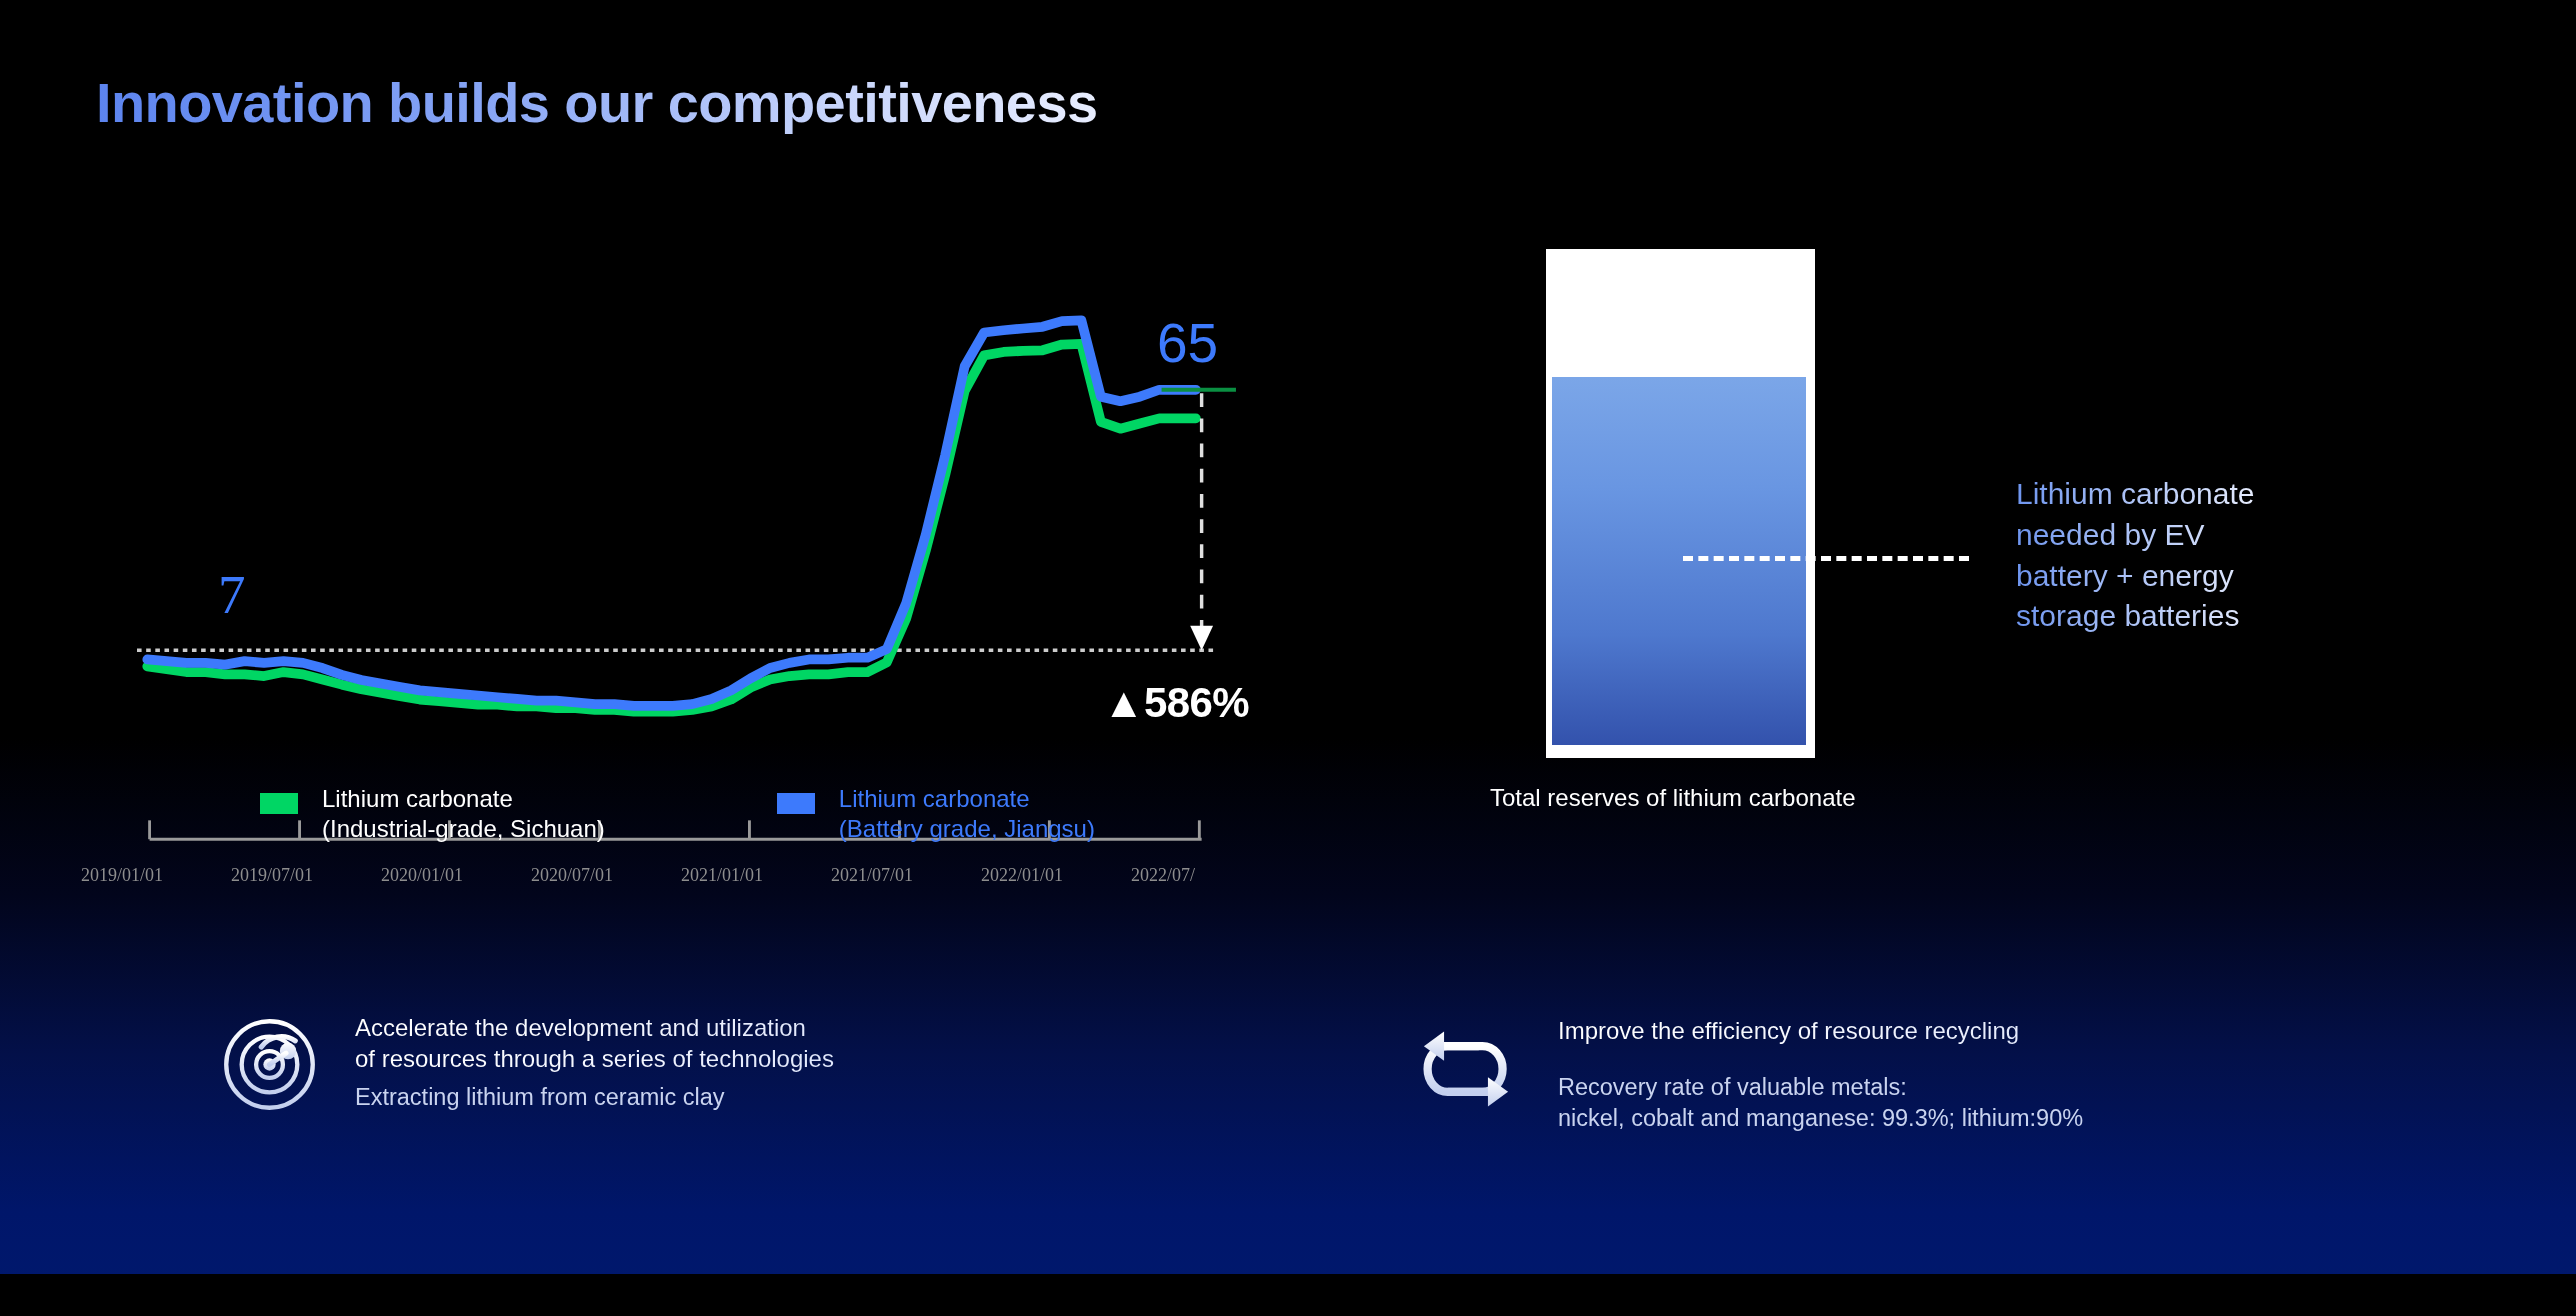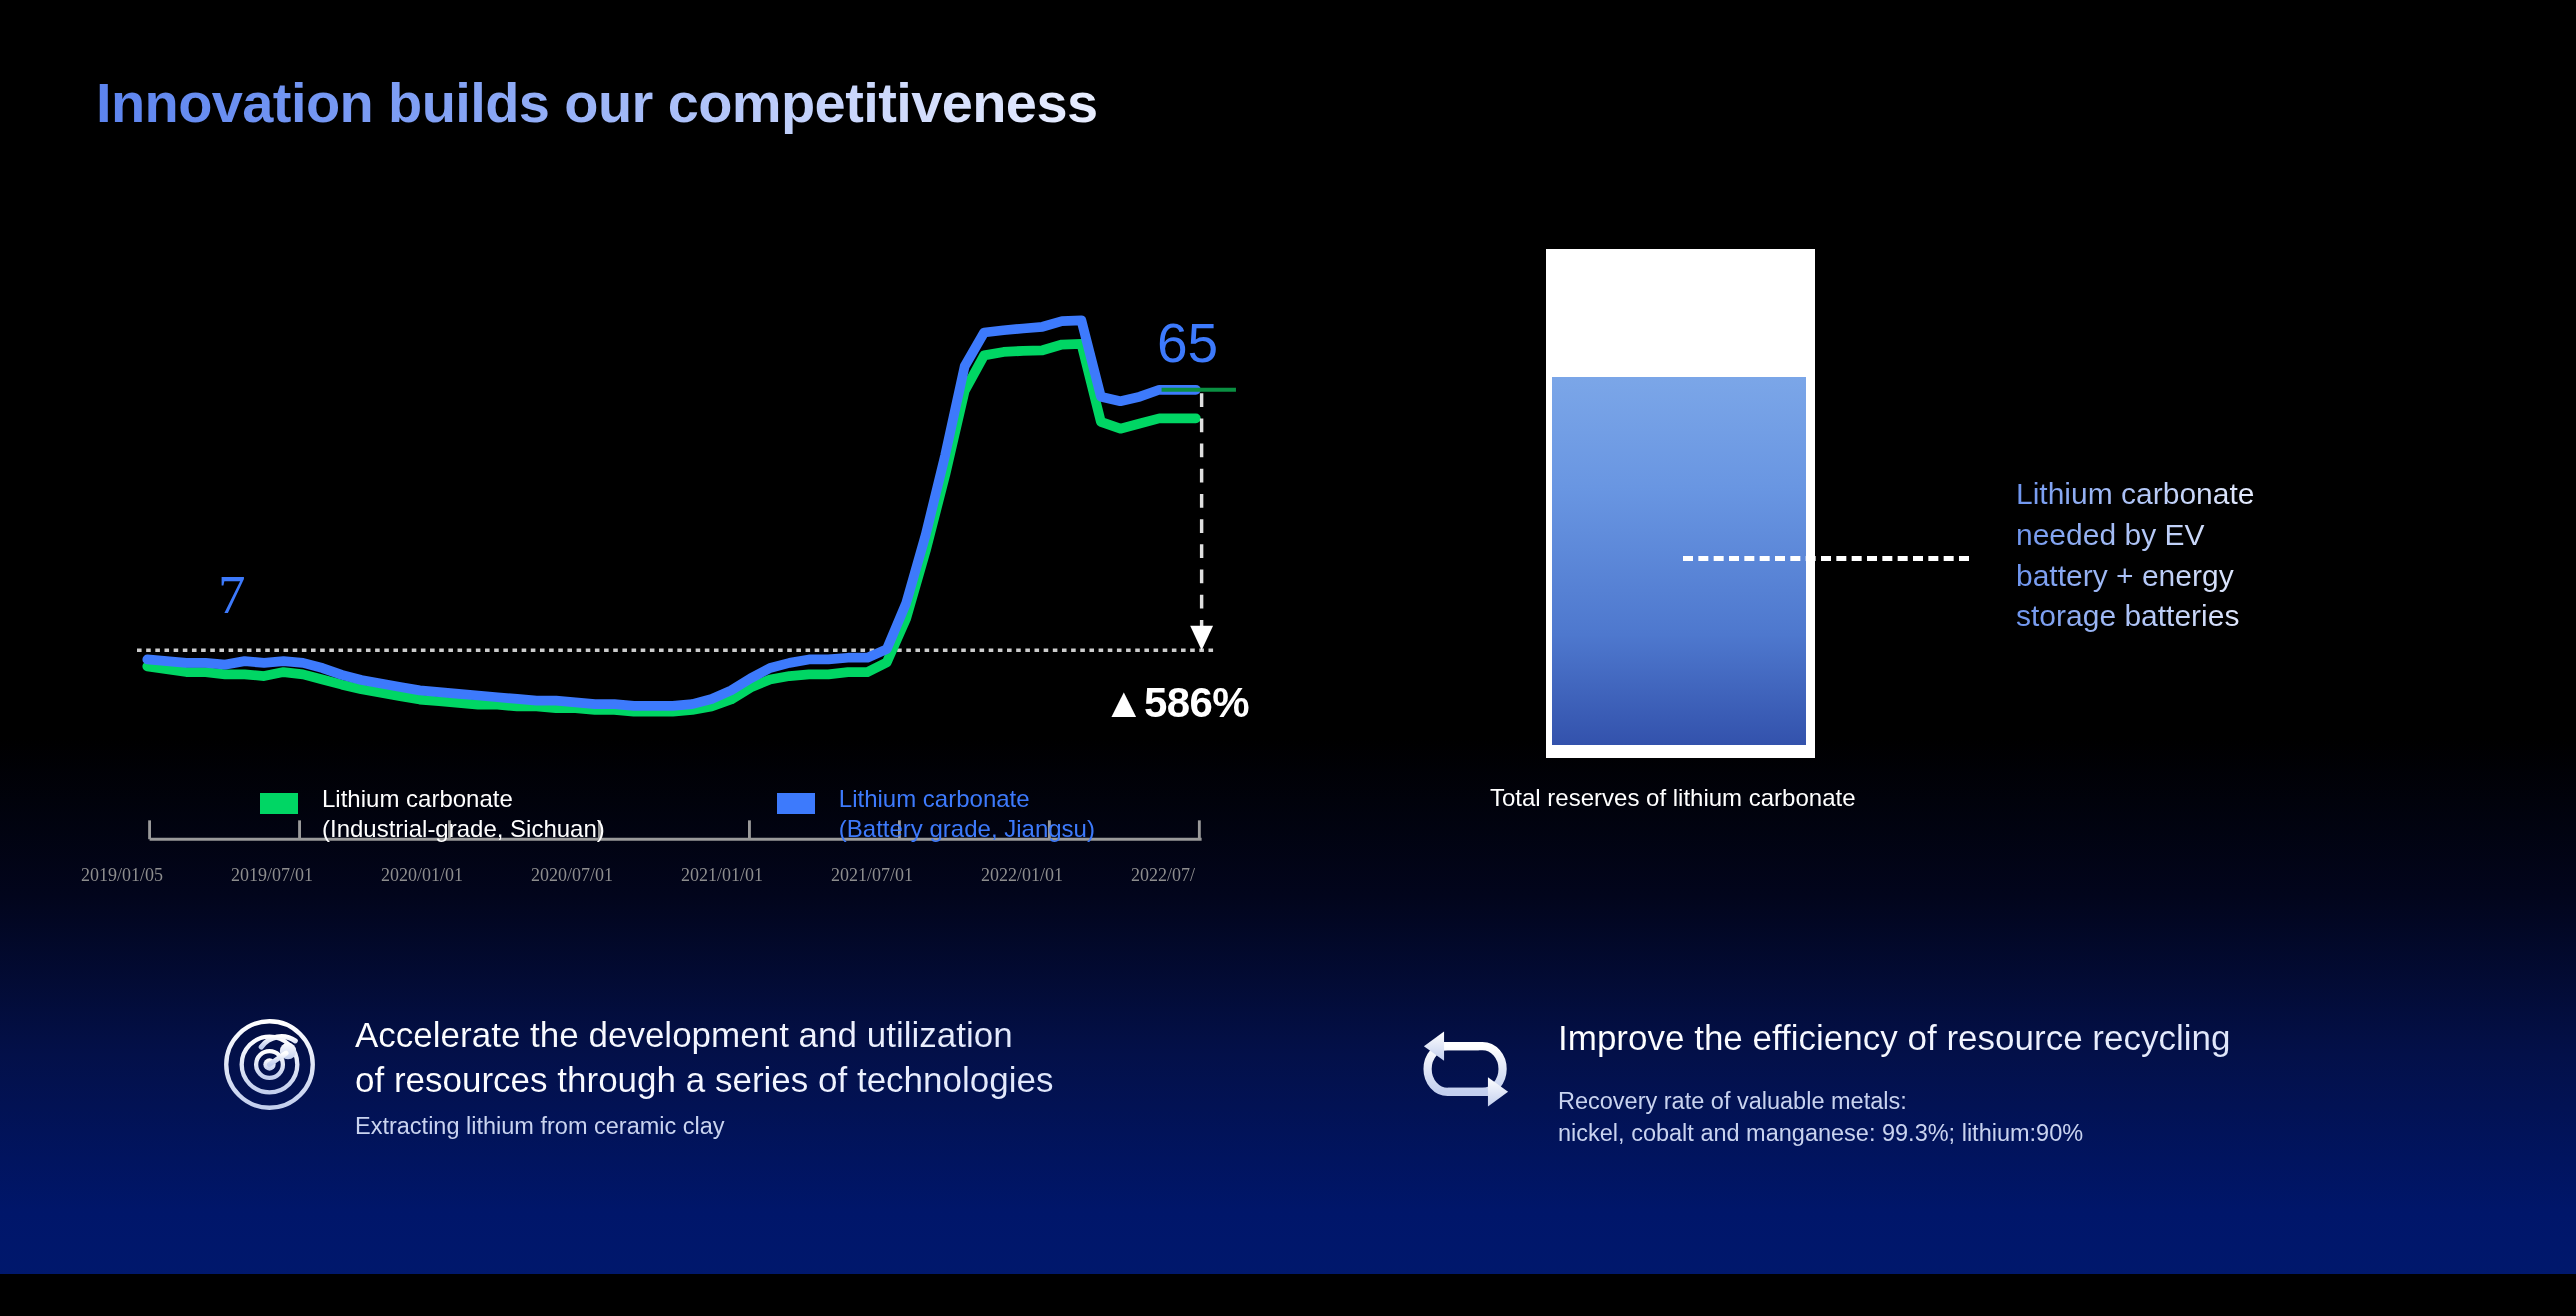--- a/index.html
+++ b/index.html
@@ -175,21 +175,21 @@
   #feature-left  { left: 218px;  top: 1013px; }
   #feature-right { left: 1420px; top: 1016px; }
   .feature-icon {
     flex: 0 0 auto;
     width: 103px;
     height: 103px;
     margin-right: 34px;
   }
   #feature-right .feature-icon { width: 92px; height: 86px; margin-right: 46px; margin-top: 10.3px; }
   .feature-title {
-    font-size: 35px;
+    font-size: 24px;
     line-height: 1.28;
     font-weight: 400;
     white-space: pre-line;
     background: linear-gradient(to right, #ffffff 0%, #f2f5ff 60%, #dfe6fb 100%);
     -webkit-background-clip: text;
     background-clip: text;
     color: transparent;
     -webkit-text-fill-color: transparent;
   }
   .feature-sub {
@@ -245,21 +245,21 @@
       <line x1="1790" y1="300" x2="1920" y2="300" stroke="#0a8f42" stroke-width="7"></line>
 
       <line x1="1860" y1="306" x2="1860" y2="726" stroke="#e0e0e0" stroke-width="6" stroke-dasharray="24 20"></line>
       <polygon points="1840,712 1880,712 1860,755" fill="#ffffff"></polygon>
     </svg>
 
     <div id="chart-start-value" class="chart-value-label">7</div>
     <div id="chart-end-value" class="chart-value-label">65</div>
     <div id="chart-delta-label">▲586%</div>
 
-    <div class="axis-tick-label" style="left:-56px">2019/01/05</div>
+    <div class="axis-tick-label" style="left:-56px">2019/01/01</div>
     <div class="axis-tick-label" style="left:94px">2019/07/01</div>
     <div class="axis-tick-label" style="left:244px">2020/01/01</div>
     <div class="axis-tick-label" style="left:394px">2020/07/01</div>
     <div class="axis-tick-label" style="left:544px">2021/01/01</div>
     <div class="axis-tick-label" style="left:694px">2021/07/01</div>
     <div class="axis-tick-label" style="left:844px">2022/01/01</div>
     <div class="axis-tick-label" style="left:994px">2022/07/</div>
   </div>
 
   <div id="chart-legend">

